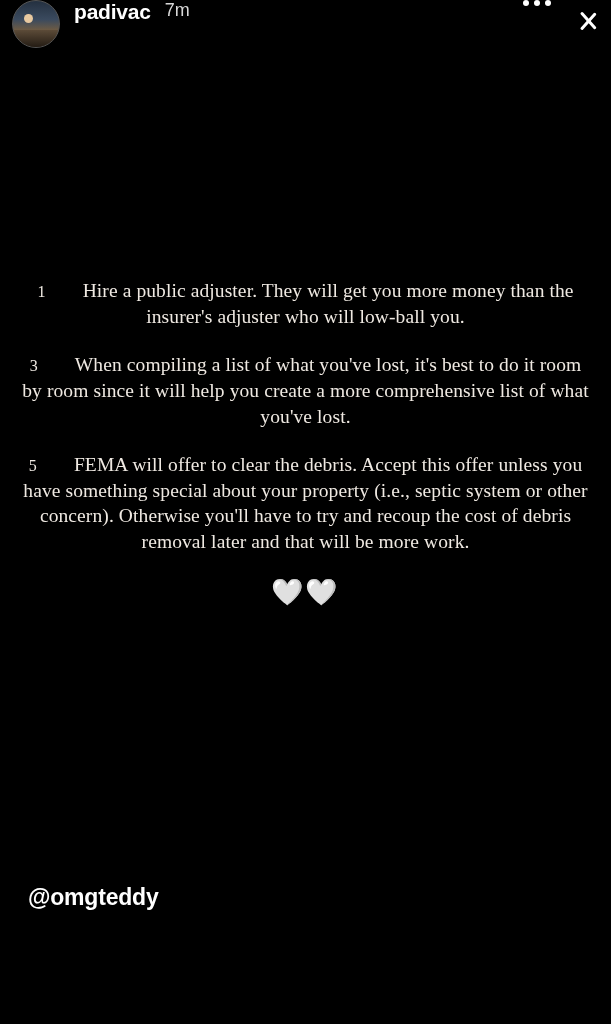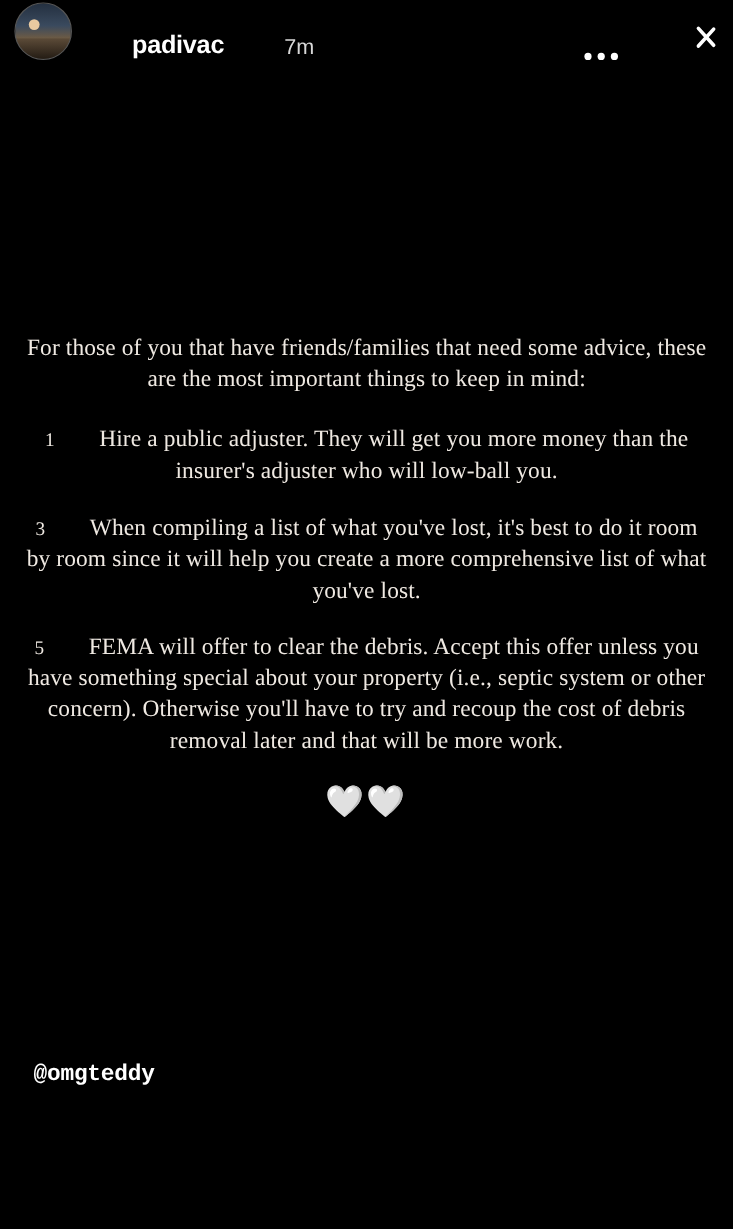--- a/index.html
+++ b/index.html
@@ -15,25 +15,24 @@
     color: #fff;
     position: relative;
   }
 
   
   .story-header {
     position: absolute;
     top: 0; left: 0; right: 0;
     height: 66px;
     display: flex;
-    align-items: flex-end;
-    padding: 16px 12px;
+    align-items: flex-start;
+    padding: 0 12px;
     box-sizing: border-box;
     z-index: 5;
-    gap: 36px;
   }
   .avatar {
     width: 46px;
     height: 46px;
     border-radius: 50%;
     flex: 0 0 auto;
     overflow: hidden;
     position: relative;
     background: linear-gradient(#243040 0%, #3a4a5e 40%, #6b5a45 62%, #2a2118 100%);
     border: 1px solid #555;
@@ -138,24 +137,24 @@
     font-size: 26px;
     letter-spacing: 2px;
     color: #f2f2f2;
   }
 
   
   .mention {
     position: absolute;
     left: 28px;
     top: 884px;
-    font-size: 19px;
+    font-size: 23px;
     font-weight: 700;
     color: #ffffff;
-    font-family: Liberation Mono, monospace;
+    font-family: Liberation Sans, sans-serif;
     letter-spacing: -0.2px;
   }
 </style>
 </head>
 <body>
 
 <div class="story-header">
   <div class="avatar">
     <div class="sun"></div>
     <div class="ground"></div>
@@ -165,21 +164,20 @@
   <div class="header-spacer"></div>
   <div class="more-icon">
     <span></span>
     <span></span>
     <span></span>
   </div>
   <div class="next-chevron"></div>
 </div>
 
 <div class="story-text">
-  <div class="intro">For those of you that have friends/families that need some advice, these are the most important things to keep in mind:</div>
 
   <div class="tip">
     <span class="num">1</span><span class="lead-space"></span><span>Hire a public adjuster. They will get you more money than the insurer's adjuster who will low-ball you.</span>
   </div>
 
 
   <div class="tip">
     <span class="num">3</span><span class="lead-space"></span><span>When compiling a list of what you've lost, it's best to do it room by room since it will help you create a more comprehensive list of what you've lost.</span>
   </div>
 

